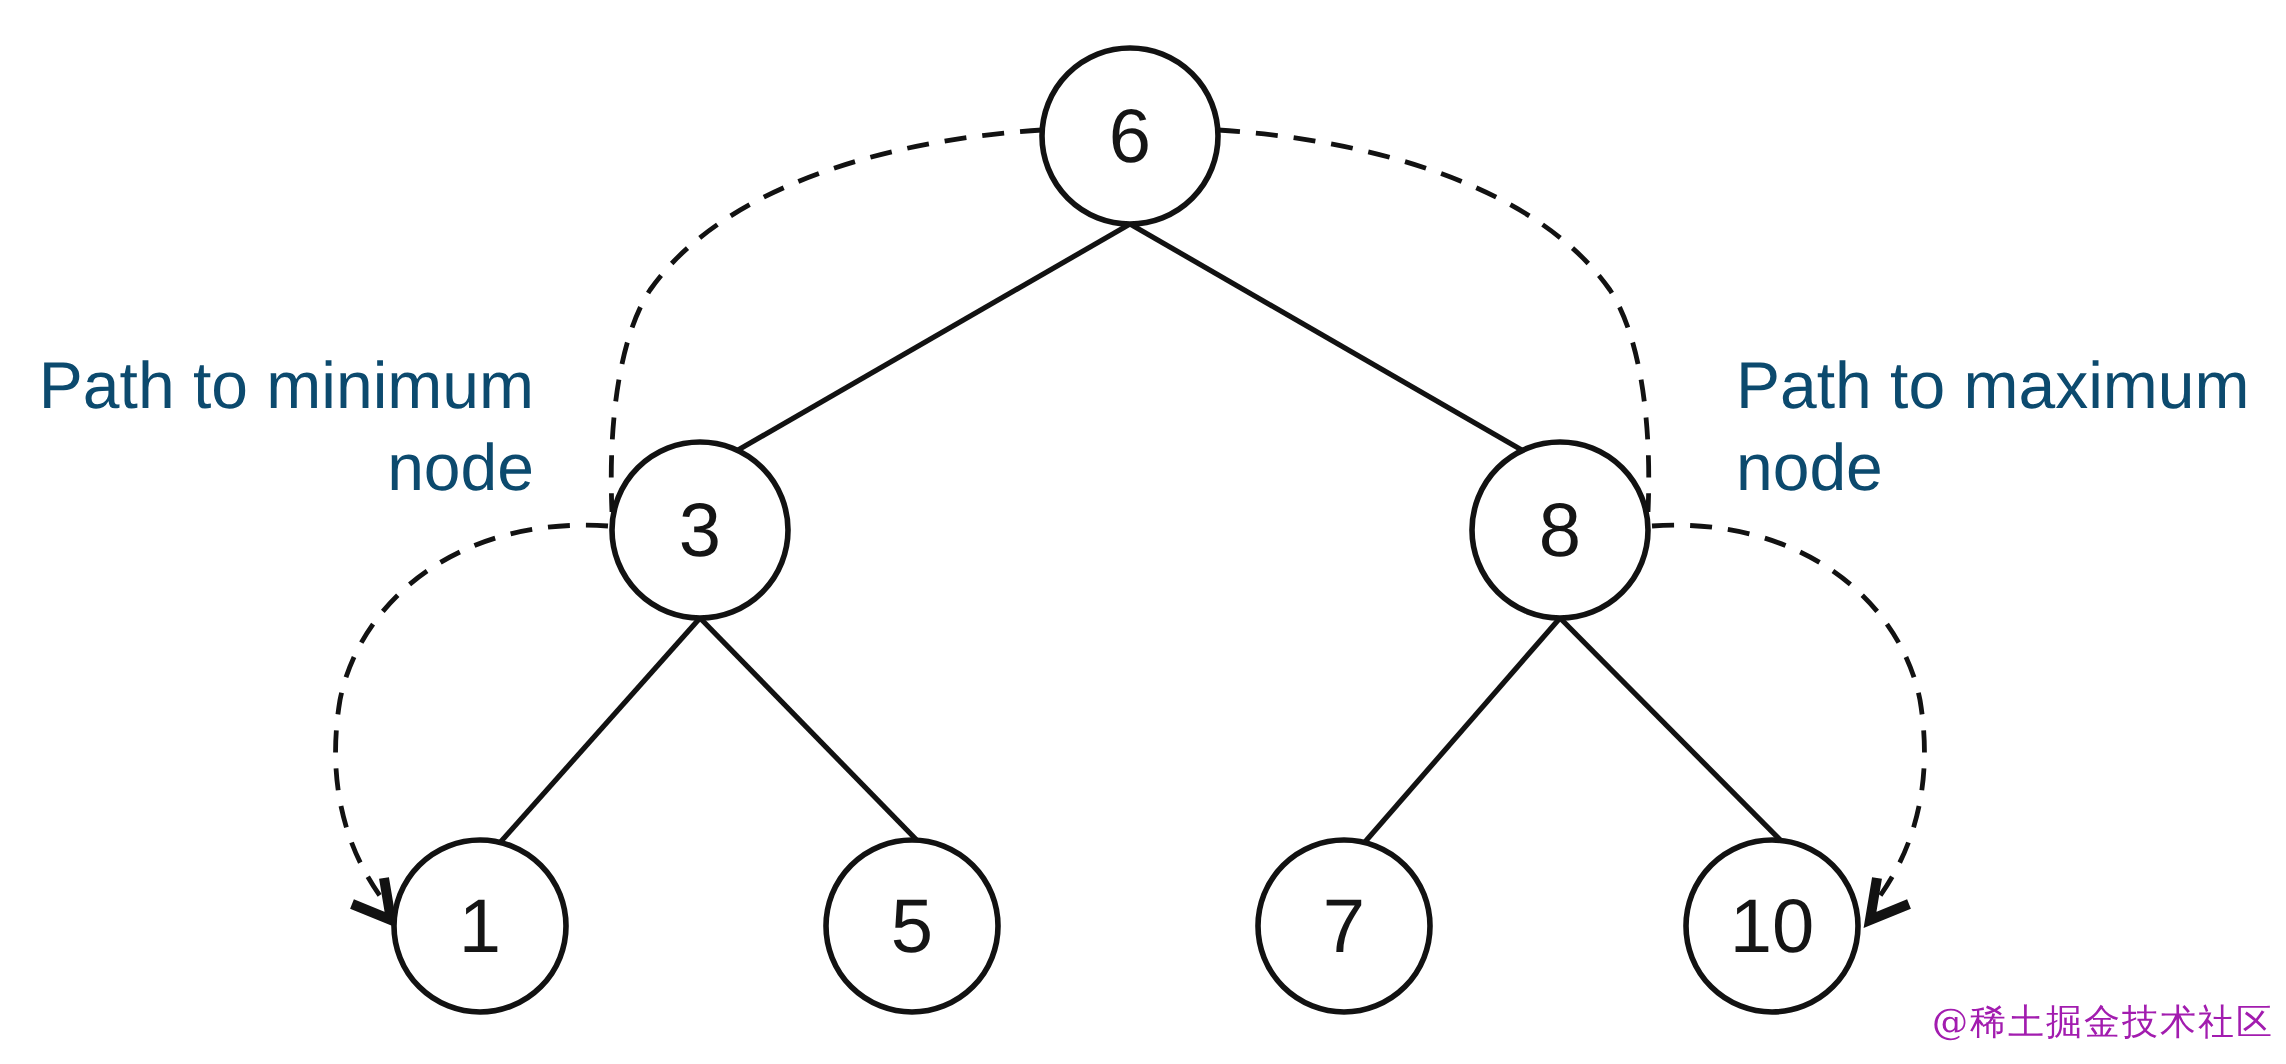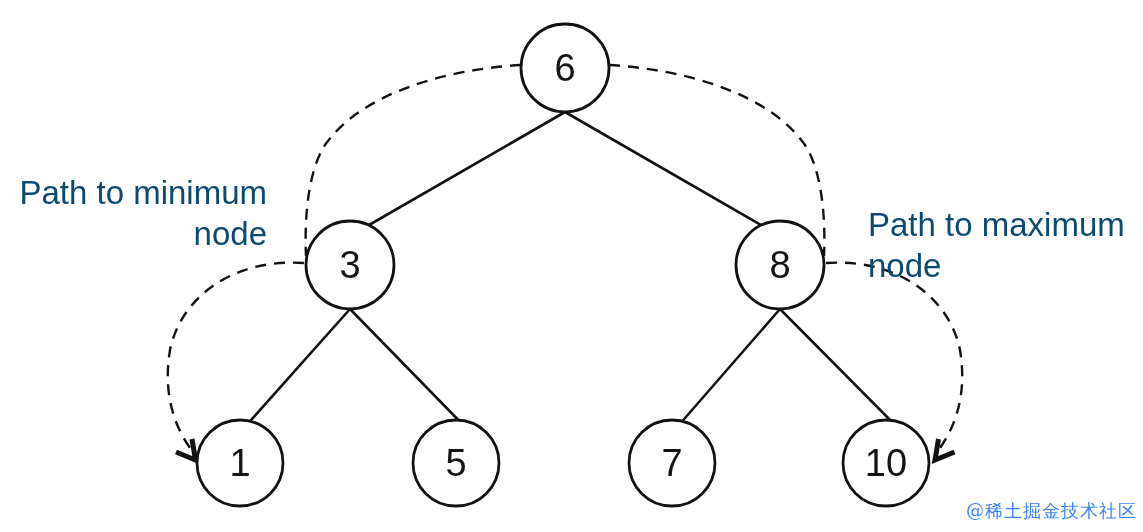--- a/index.html
+++ b/index.html
@@ -57,30 +57,29 @@
   .path-label-min {
     left: 0;
     top: 172px;
     width: 267px;
     text-align: right;
   }
   .path-label-max {
     left: 868px;
     top: 172px;
     text-align: left;
-    margin-top: 32px;
   }
   .watermark {
     position: absolute;
     right: 6px;
     top: 499px;
     font-family: "DejaVu Serif", serif;
     font-size: 18px;
     letter-spacing: 1px;
-    color: #3b82f6;
+    color: #a21caf;
   }
 </style>
 </head>
 <body>
 
 <div class="stage">
 
   <svg width="1143" height="532" viewBox="0 0 1143 532">
 
     <g>

